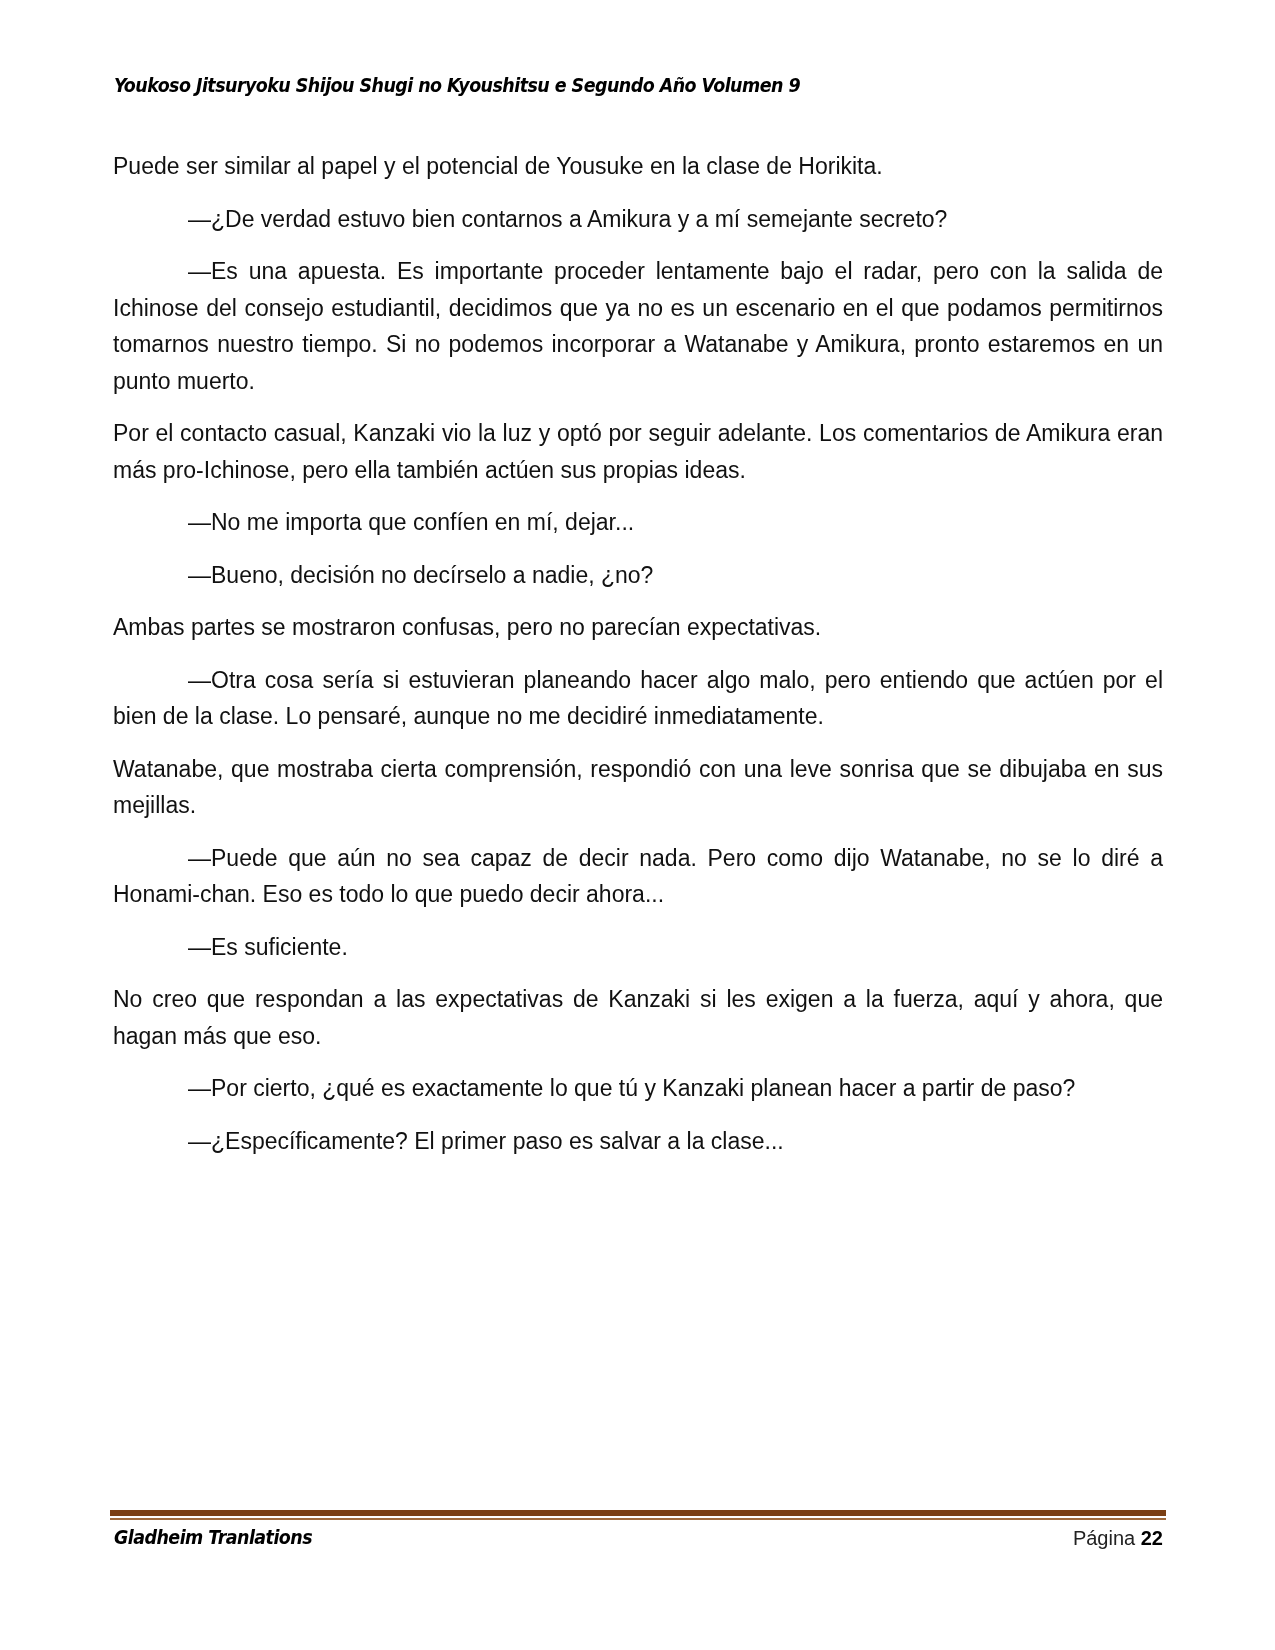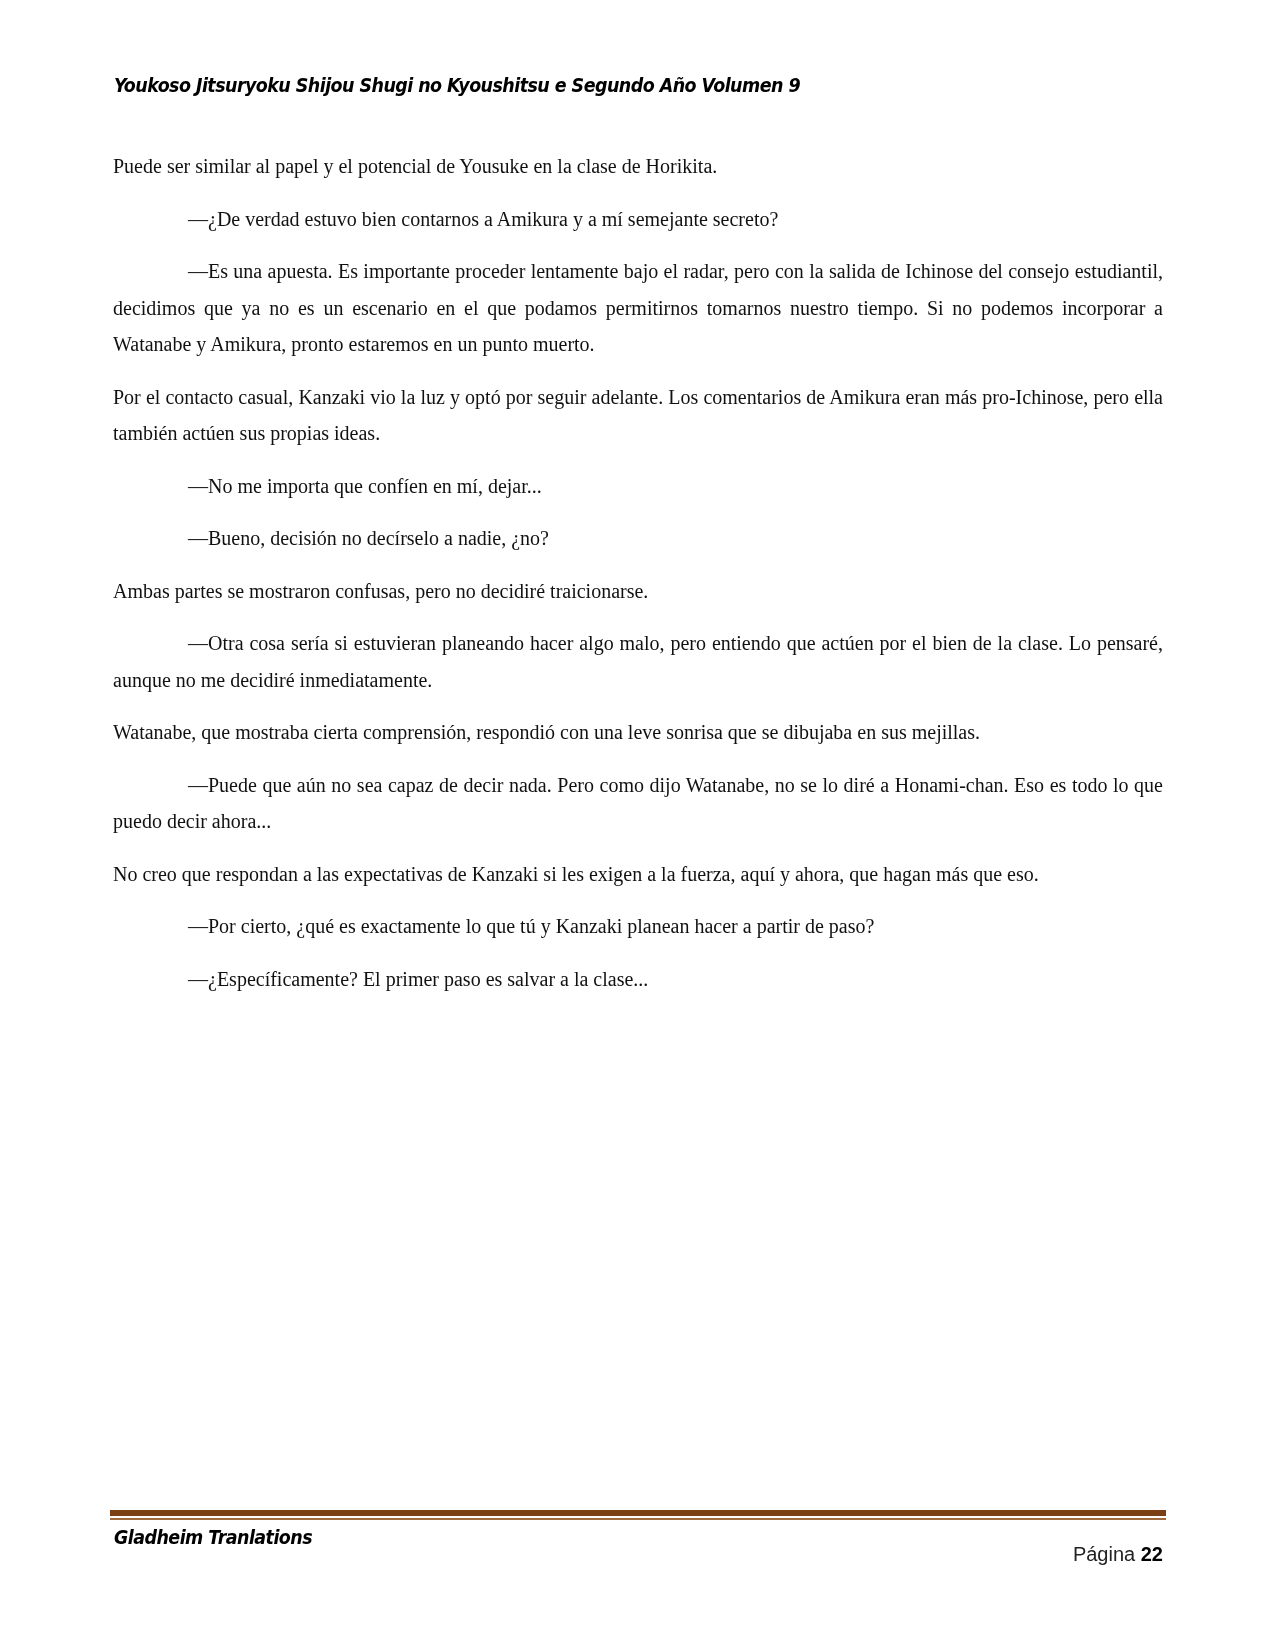--- a/index.html
+++ b/index.html
@@ -7,22 +7,22 @@
   .page-header {
     position: absolute; left: 114px; top: 74px;
     font-family: "DejaVu Sans", sans-serif;
     font-style: italic; font-weight: bold;
     font-size: 19px; color: #000; letter-spacing: -0.6px;
     transform: scaleX(0.92); transform-origin: left center;
     white-space: nowrap;
   }
   .content {
     position: absolute; left: 113px; top: 148px; width: 1050px;
-    font-family: Liberation Serif, serif;
-    font-size: 20px; line-height: 36.5px; color: #111;
+    font-family: Liberation Sans, sans-serif;
+    font-size: 23px; line-height: 36.5px; color: #111;
   }
   .content p {
     margin: 0 0 16px 0;
     text-align: justify;
   }
   .content p.dialogue { text-indent: 75px; }
   .content p.single { text-align: left; }
   .footer-rule {
     position: absolute; left: 110px; top: 1510px; width: 1056px;
   }
@@ -33,40 +33,41 @@
     position: absolute; left: 114px; top: 1526px;
     font-family: "DejaVu Sans", sans-serif;
     font-style: italic; font-weight: bold; font-size: 19px;
     letter-spacing: -0.6px; color: #000;
     transform: scaleX(0.92); transform-origin: left center;
     white-space: nowrap;
   }
   .footer-right {
     position: absolute; right: 112px; top: 1527px;
     font-family: "Liberation Sans", sans-serif;
-    font-size: 20px; color: #222; white-space: nowrap; margin-top: 16px;
+    font-size: 20px; color: #222; white-space: nowrap;
   }
   .footer-right .num { font-weight: bold; color: #000; }
 </style>
 </head>
 <body>
 
 <div class="page-header">Youkoso Jitsuryoku Shijou Shugi no Kyoushitsu e  Segundo Año Volumen 9</div>
 
 <div class="content">
   <p class="single">Puede ser similar al papel y el potencial de Yousuke en la clase de Horikita.</p>
   <p class="dialogue single">—¿De verdad estuvo bien contarnos a Amikura y a mí semejante secreto?</p>
   <p class="dialogue">—Es una apuesta. Es importante proceder lentamente bajo el radar, pero con la salida de Ichinose del consejo estudiantil, decidimos que ya no es un escenario en el que podamos permitirnos tomarnos nuestro tiempo. Si no podemos incorporar a Watanabe y Amikura, pronto estaremos en un punto muerto.</p>
   <p>Por el contacto casual, Kanzaki vio la luz y optó por seguir adelante. Los comentarios de Amikura eran más pro-Ichinose, pero ella también actúen sus propias ideas.</p>
   <p class="dialogue single">—No me importa que confíen en mí, dejar...</p>
   <p class="dialogue single">—Bueno, decisión no decírselo a nadie, ¿no?</p>
-  <p class="single">Ambas partes se mostraron confusas, pero no decidiré traicionarse.</p>
+  <p class="single">Ambas partes se mostraron confusas, pero no parecían expectativas.</p>
   <p class="dialogue">—Otra cosa sería si estuvieran planeando hacer algo malo, pero entiendo que actúen por el bien de la clase. Lo pensaré, aunque no me decidiré inmediatamente.</p>
   <p>Watanabe, que mostraba cierta comprensión, respondió con una leve sonrisa que se dibujaba en sus mejillas.</p>
   <p class="dialogue">—Puede que aún no sea capaz de decir nada. Pero como dijo Watanabe, no se lo diré a Honami-chan. Eso es todo lo que puedo decir ahora...</p>
+  <p class="dialogue single">—Es suficiente.</p>
   <p>No creo que respondan a las expectativas de Kanzaki si les exigen a la fuerza, aquí y ahora, que hagan más que eso.</p>
   <p class="dialogue">—Por cierto, ¿qué es exactamente lo que tú y Kanzaki planean hacer a partir de paso?</p>
   <p class="dialogue single">—¿Específicamente? El primer paso es salvar a la clase...</p>
 </div>
 
 <div class="footer-rule">
   <div class="thick"></div>
   <div class="gap"></div>
   <div class="thin"></div>
 </div>

